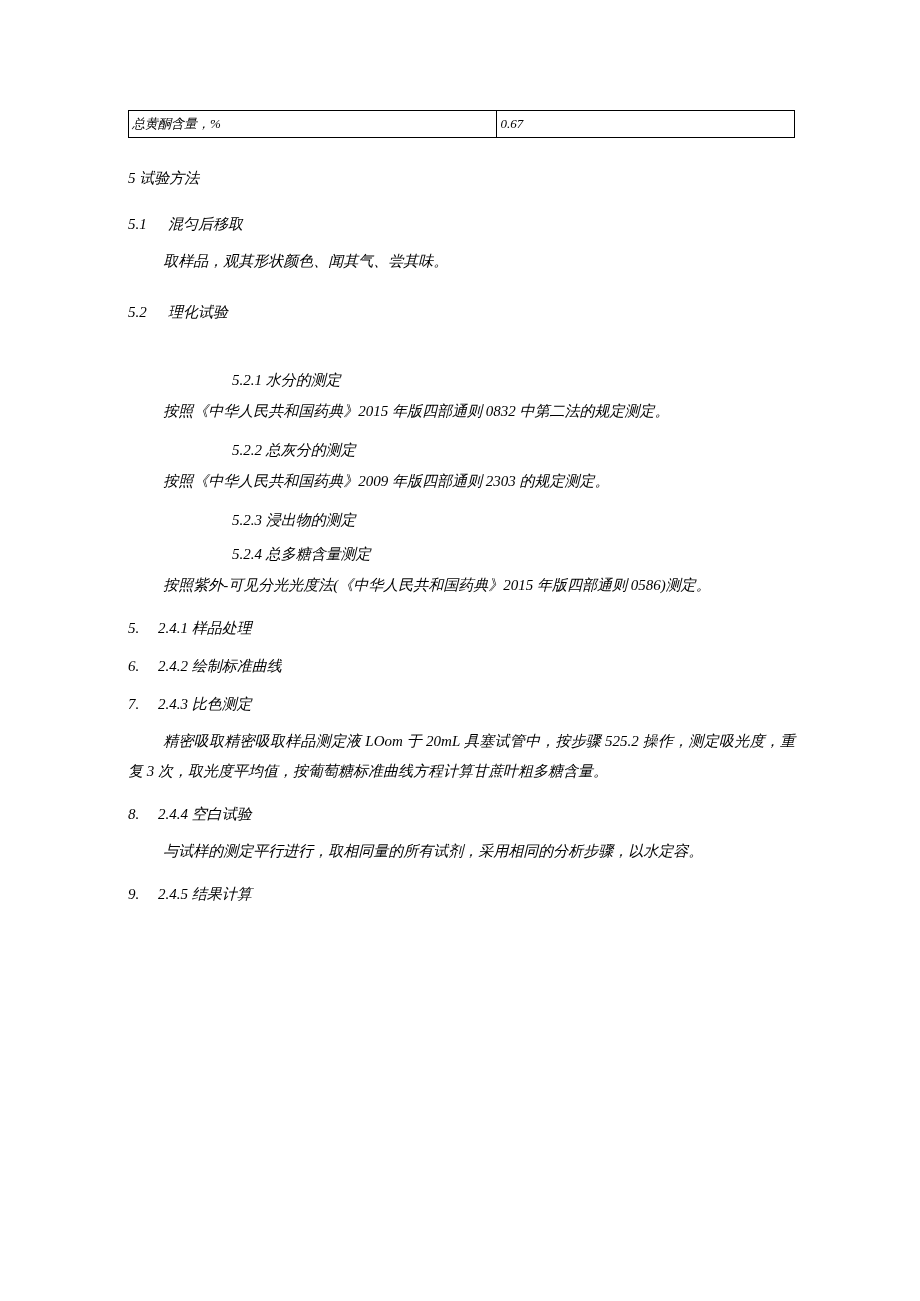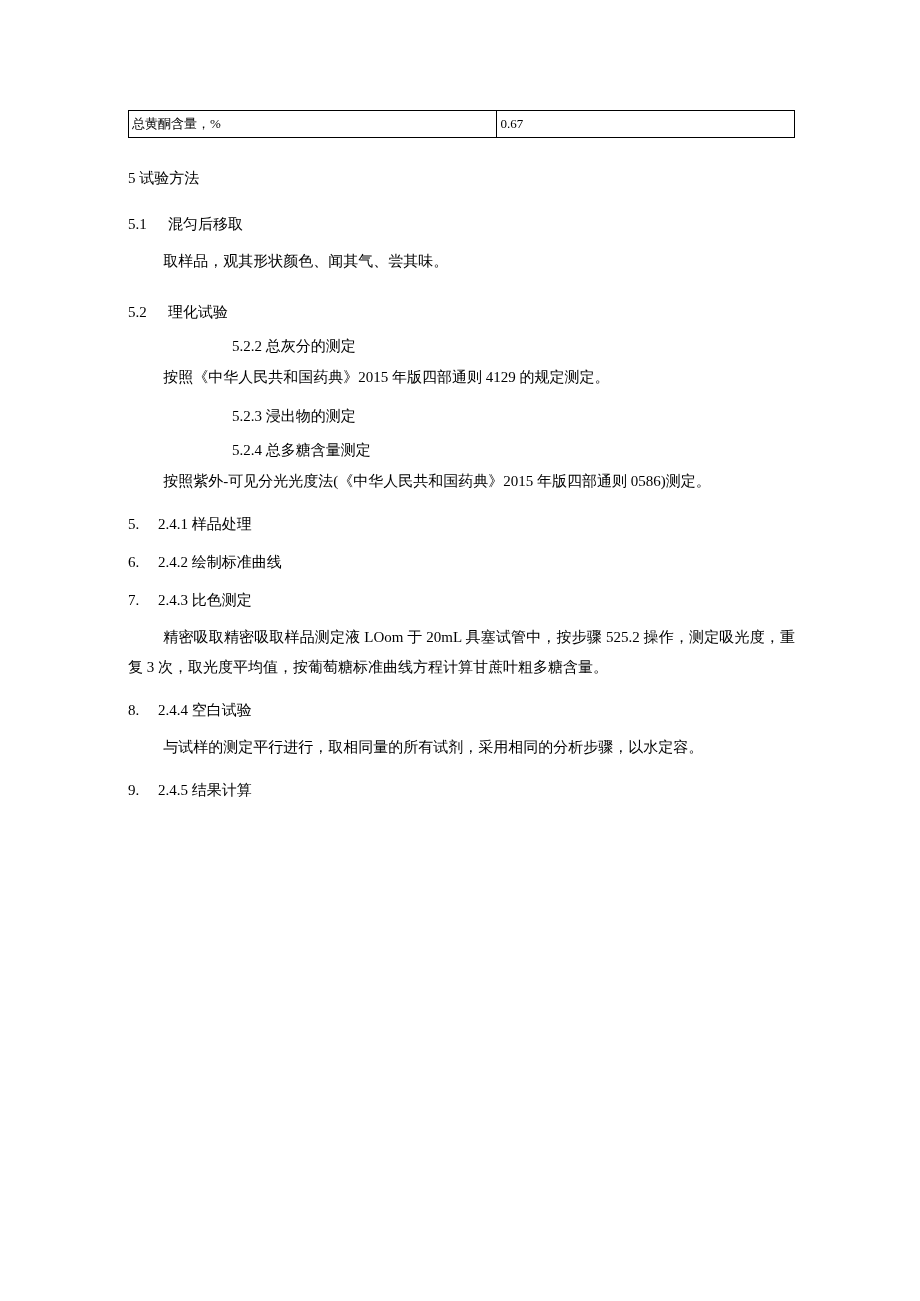--- a/index.html
+++ b/index.html
@@ -1,15 +1,15 @@
 <!DOCTYPE html>
 <html><head>
 <meta charset="utf-8">
 <style>
-  * { margin: 0; padding: 0; box-sizing: border-box; }
+  * { margin: 0; padding: 0; box-sizing: border-box; font-style: italic; }
   html, body { background: #ffffff; }
   body {
     width: 920px;
     height: 1301px;
     font-family: "Liberation Serif", "DejaVu Sans", serif;
     color: #000000;
     overflow: hidden;
   }
   .page {
     width: 920px;
@@ -70,23 +70,25 @@
     <span class="num">5.1</span>
     <span>混匀后移取</span>
   </div>
   <div class="para">取样品，观其形状颜色、闻其气、尝其味。</div>
 
   <div class="h-sub">
     <span class="num">5.2</span>
     <span>理化试验</span>
   </div>
 
+  <div class="h-indent first">5.2.1 水分的测定</div>
+  <div class="para tight">按照《中华人民共和国药典》2015 年版四部通则 0832 中第二法的规定测定。</div>
 
   <div class="h-indent">5.2.2 总灰分的测定</div>
-  <div class="para tight">按照《中华人民共和国药典》2015 年版四部通则 4129 的规定测定。</div>
+  <div class="para tight">按照《中华人民共和国药典》2009 年版四部通则 2303 的规定测定。</div>
 
   <div class="h-indent">5.2.3 浸出物的测定</div>
 
   <div class="h-indent">5.2.4 总多糖含量测定</div>
   <div class="para tight">按照紫外-可见分光光度法(《中华人民共和国药典》2015 年版四部通则 0586)测定。</div>
 
   <div class="h-num">
     <span class="num">5.</span>
     <span>2.4.1 样品处理</span>
   </div>

